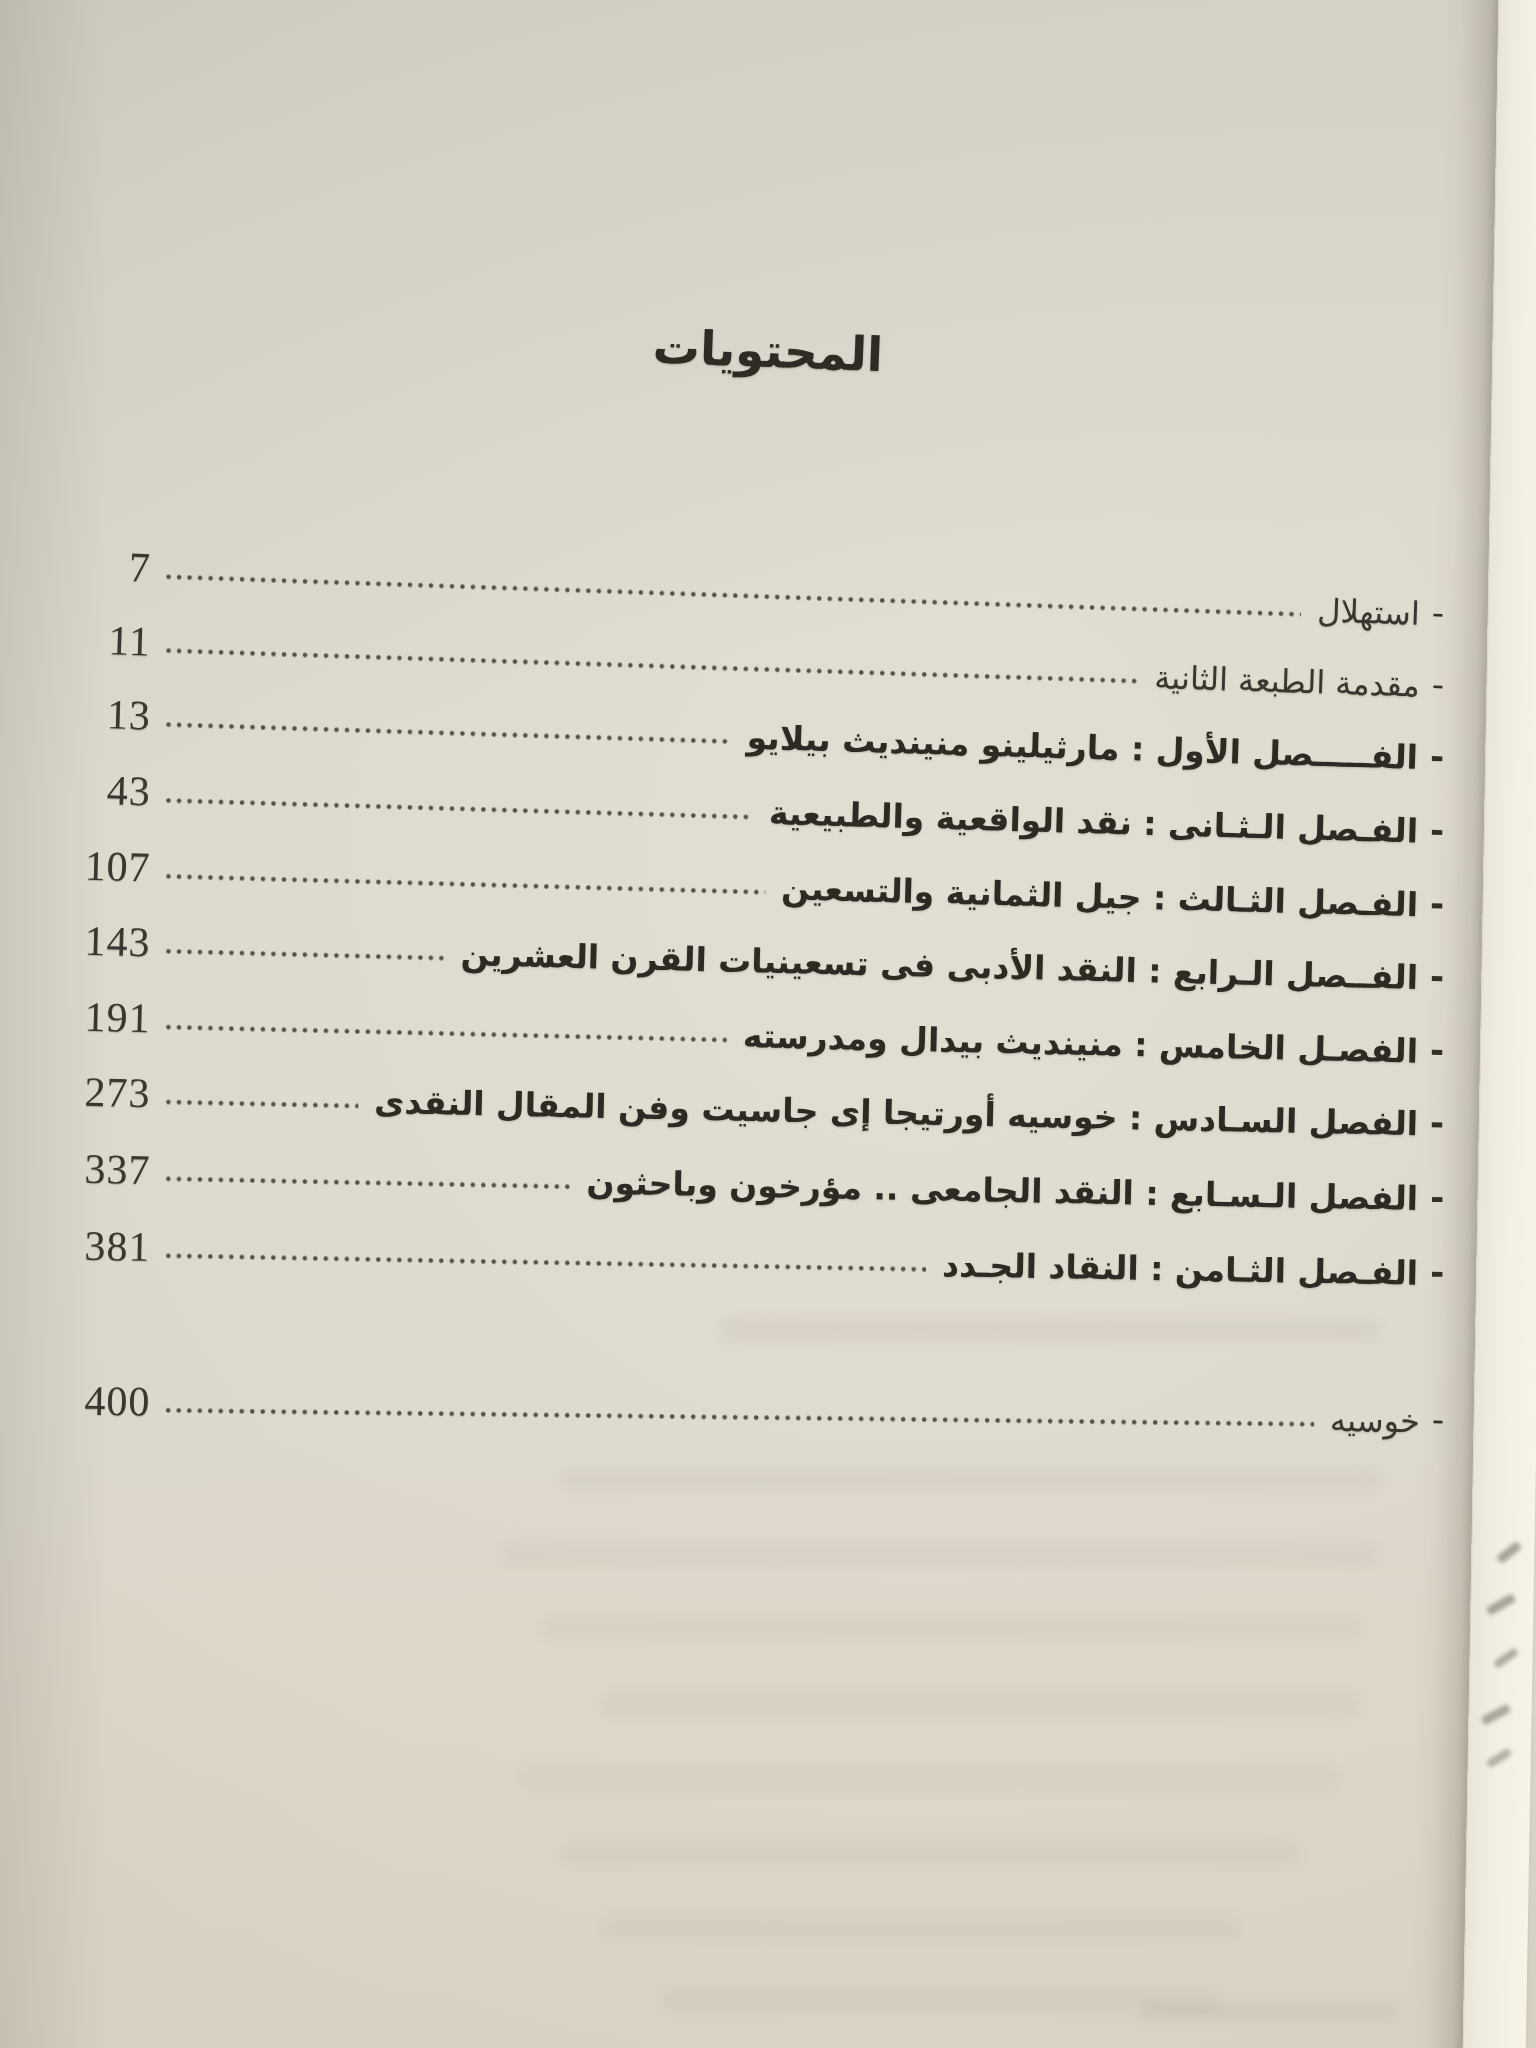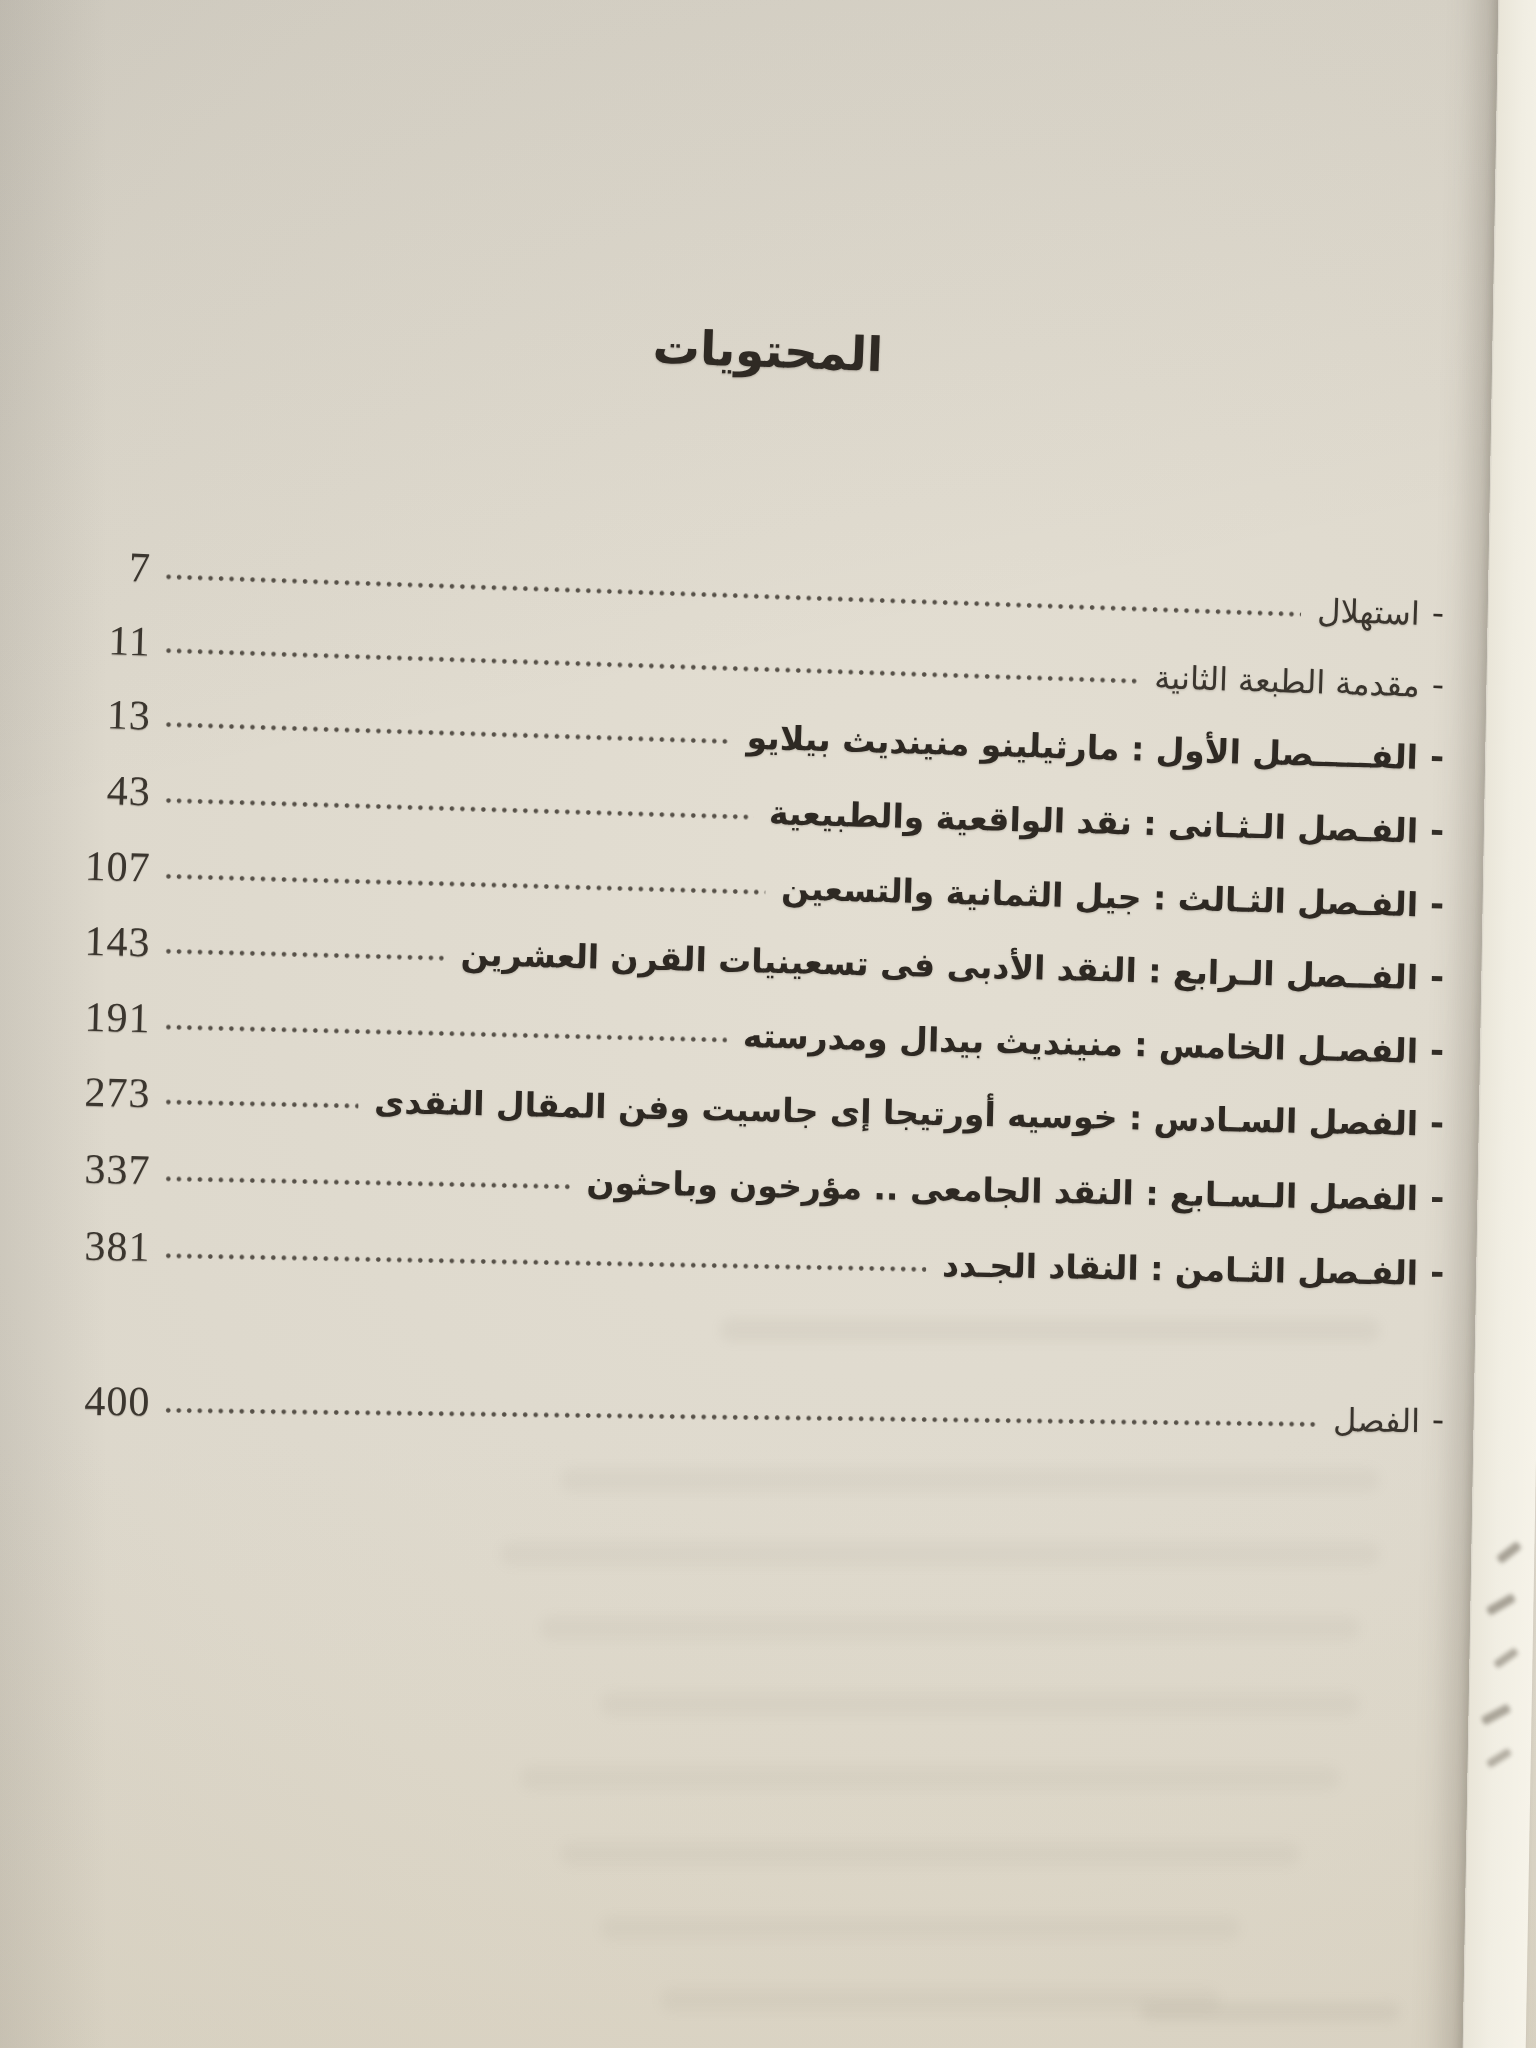--- a/index.html
+++ b/index.html
@@ -215,17 +215,17 @@
       <span class="num">337</span>
     </div>
     <div class="toc-row" dir="rtl">
       <span class="dash">-</span>
       <span class="lbl"><span class="chapter">الفـصل الثـامن</span><span class="sep"> : </span><span class="chtitle">النقاد الجـدد</span></span>
       <div class="leader"></div>
       <span class="num">381</span>
     </div>
     <div class="toc-row plain" dir="rtl">
       <span class="dash">-</span>
-      <span class="lbl">الفصل</span>
+      <span class="lbl">خوسيه</span>
       <div class="leader"></div>
       <span class="num">400</span>
     </div>
   </div>
 
 </body></html>

